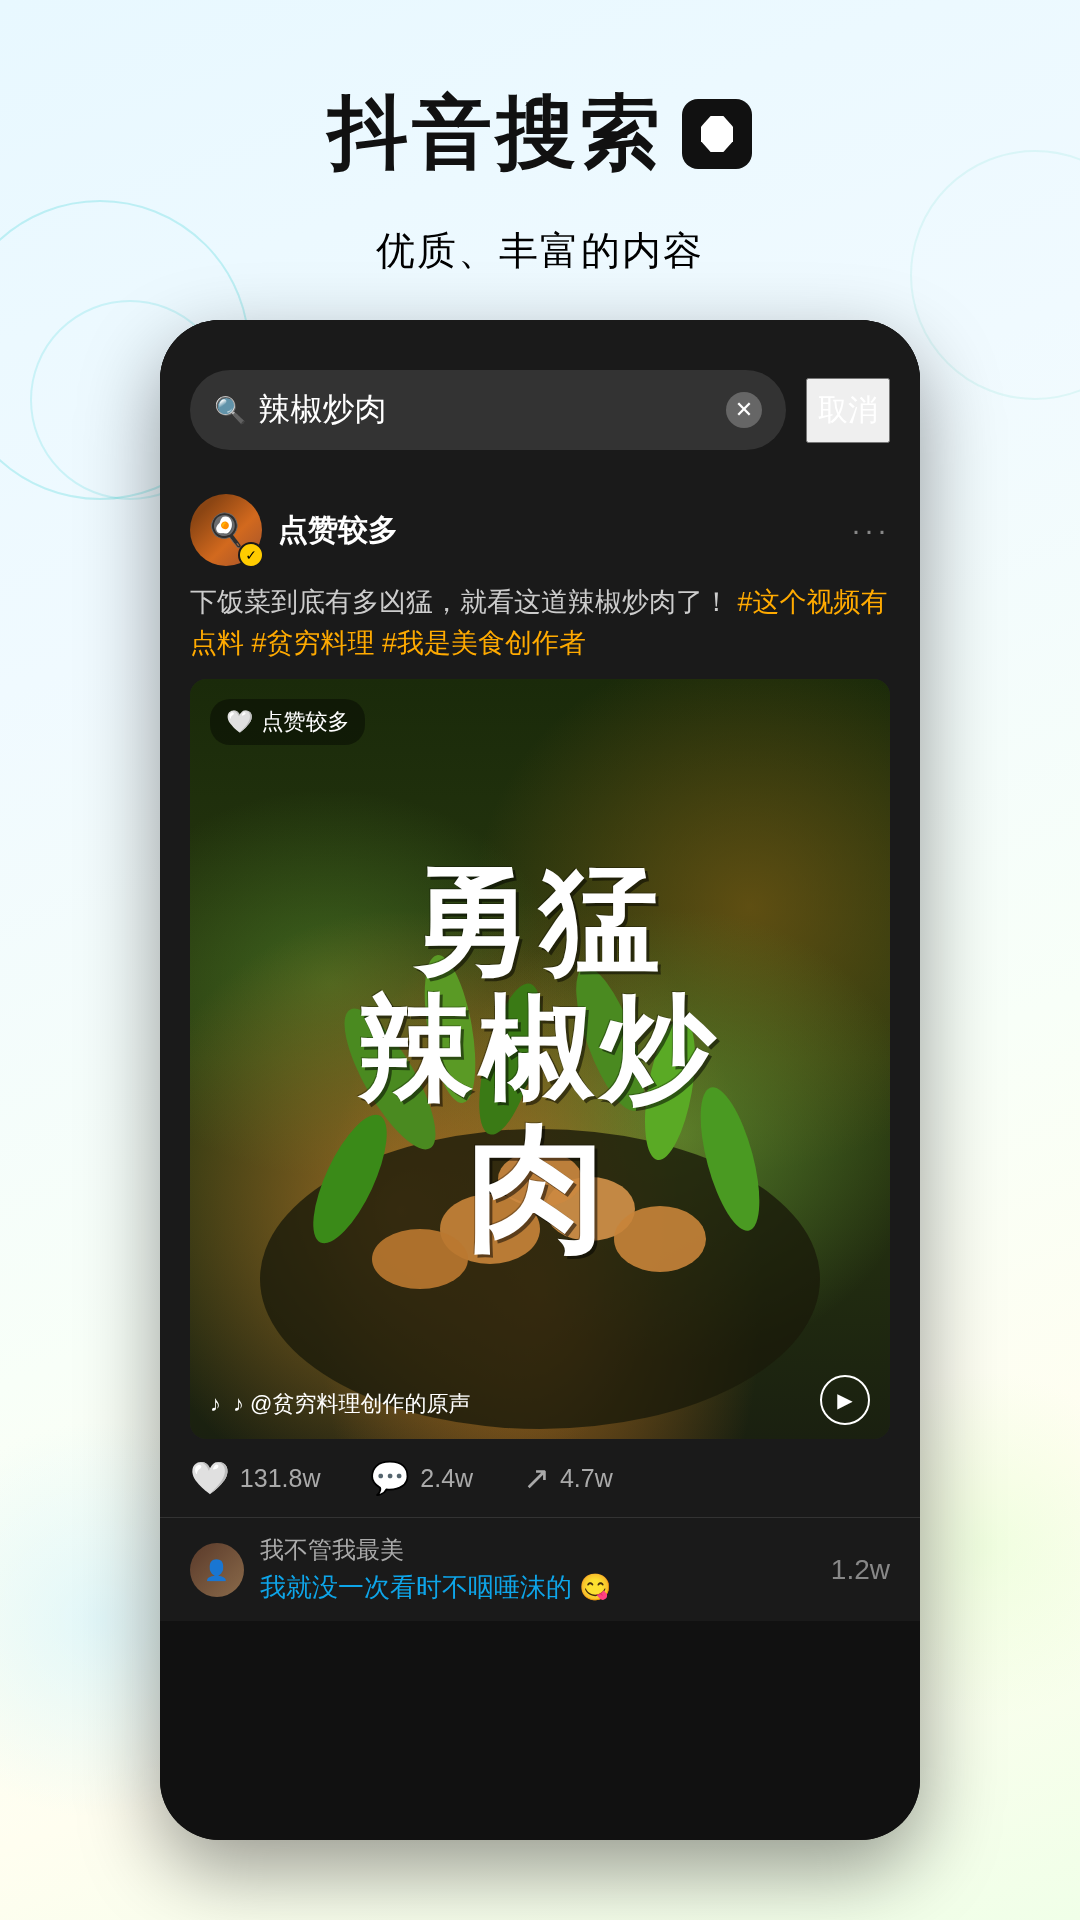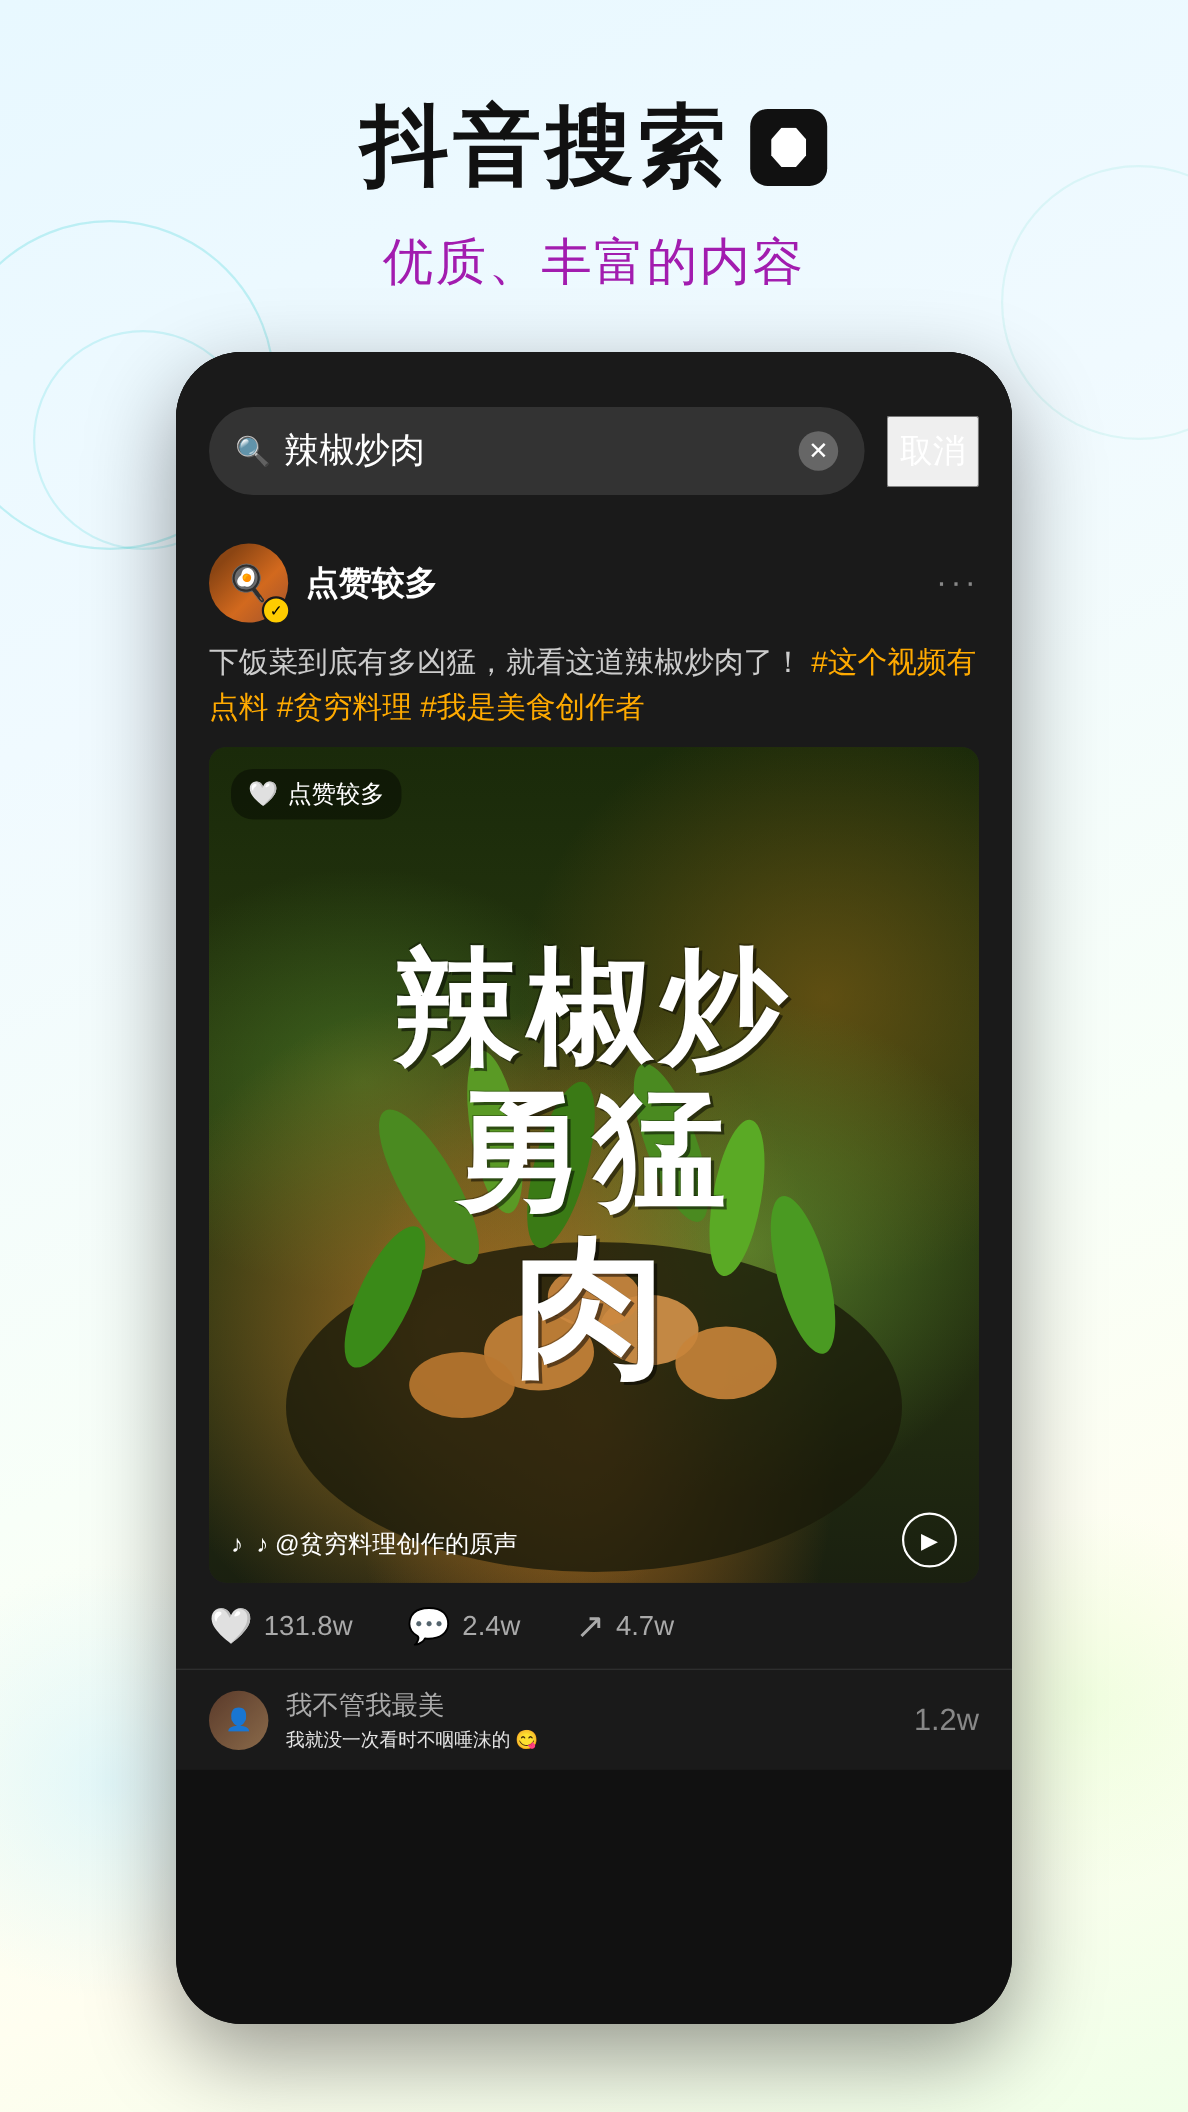--- a/index.html
+++ b/index.html
@@ -92,23 +92,23 @@
     .tiktok-logo-icon::before {
       content: '';
       width: 32px;
       height: 36px;
       background: white;
       clip-path: polygon(30% 0%, 70% 0%, 100% 30%, 100% 70%, 70% 100%, 30% 100%, 0% 70%, 0% 30%);
       position: absolute;
     }
 
     .subtitle {
-      font-size: 46px;
-      color: #a21caf;
-      margin-top: 20px;
+      font-size: 39px;
+      color: #000000;
+      margin-top: 36px;
       letter-spacing: 2px;
     }
 
     
     .phone-container {
       position: absolute;
       top: 320px;
       left: 50%;
       transform: translateX(-50%);
       width: 760px;
@@ -426,22 +426,22 @@
       flex: 1;
     }
 
     .comment-user {
       font-size: 24px;
       color: #aaa;
       margin-bottom: 4px;
     }
 
     .comment-text {
-      font-size: 17px;
-      color: #e5e5e5;
+      font-size: 26px;
+      color: #0ea5e9;
     }
 
     .comment-likes {
       color: #888;
       font-size: 28px;
     }
   </style>
 </head>
 <body>
 
@@ -515,22 +515,22 @@
               <ellipse cx="540" cy="480" rx="23" ry="74" fill="#4a9a22" transform="rotate(-15 540 480)"></ellipse>
 
               <ellipse cx="300" cy="550" rx="50" ry="35" fill="#c8843a" opacity="0.9"></ellipse>
               <ellipse cx="400" cy="530" rx="45" ry="32" fill="#d4924a" opacity="0.9"></ellipse>
               <ellipse cx="230" cy="580" rx="48" ry="30" fill="#ba7830" opacity="0.9"></ellipse>
               <ellipse cx="470" cy="560" rx="46" ry="33" fill="#c8843a" opacity="0.9"></ellipse>
               <ellipse cx="350" cy="500" rx="42" ry="28" fill="#cc8840" opacity="0.9"></ellipse>
             </svg>
 
             <div class="video-overlay-text">
+              <span style="font-size:120px; letter-spacing:8px;">勇猛</span>
               <span style="font-size:115px; letter-spacing:6px;">辣椒炒</span>
-              <span style="font-size:120px; letter-spacing:8px;">勇猛</span>
               <span style="font-size:140px; letter-spacing:8px;">肉</span>
             </div>
           </div>
 
           <div class="likes-badge">
             <span>🤍</span>
             <span>点赞较多</span>
           </div>
 
           <div class="sound-bar">

